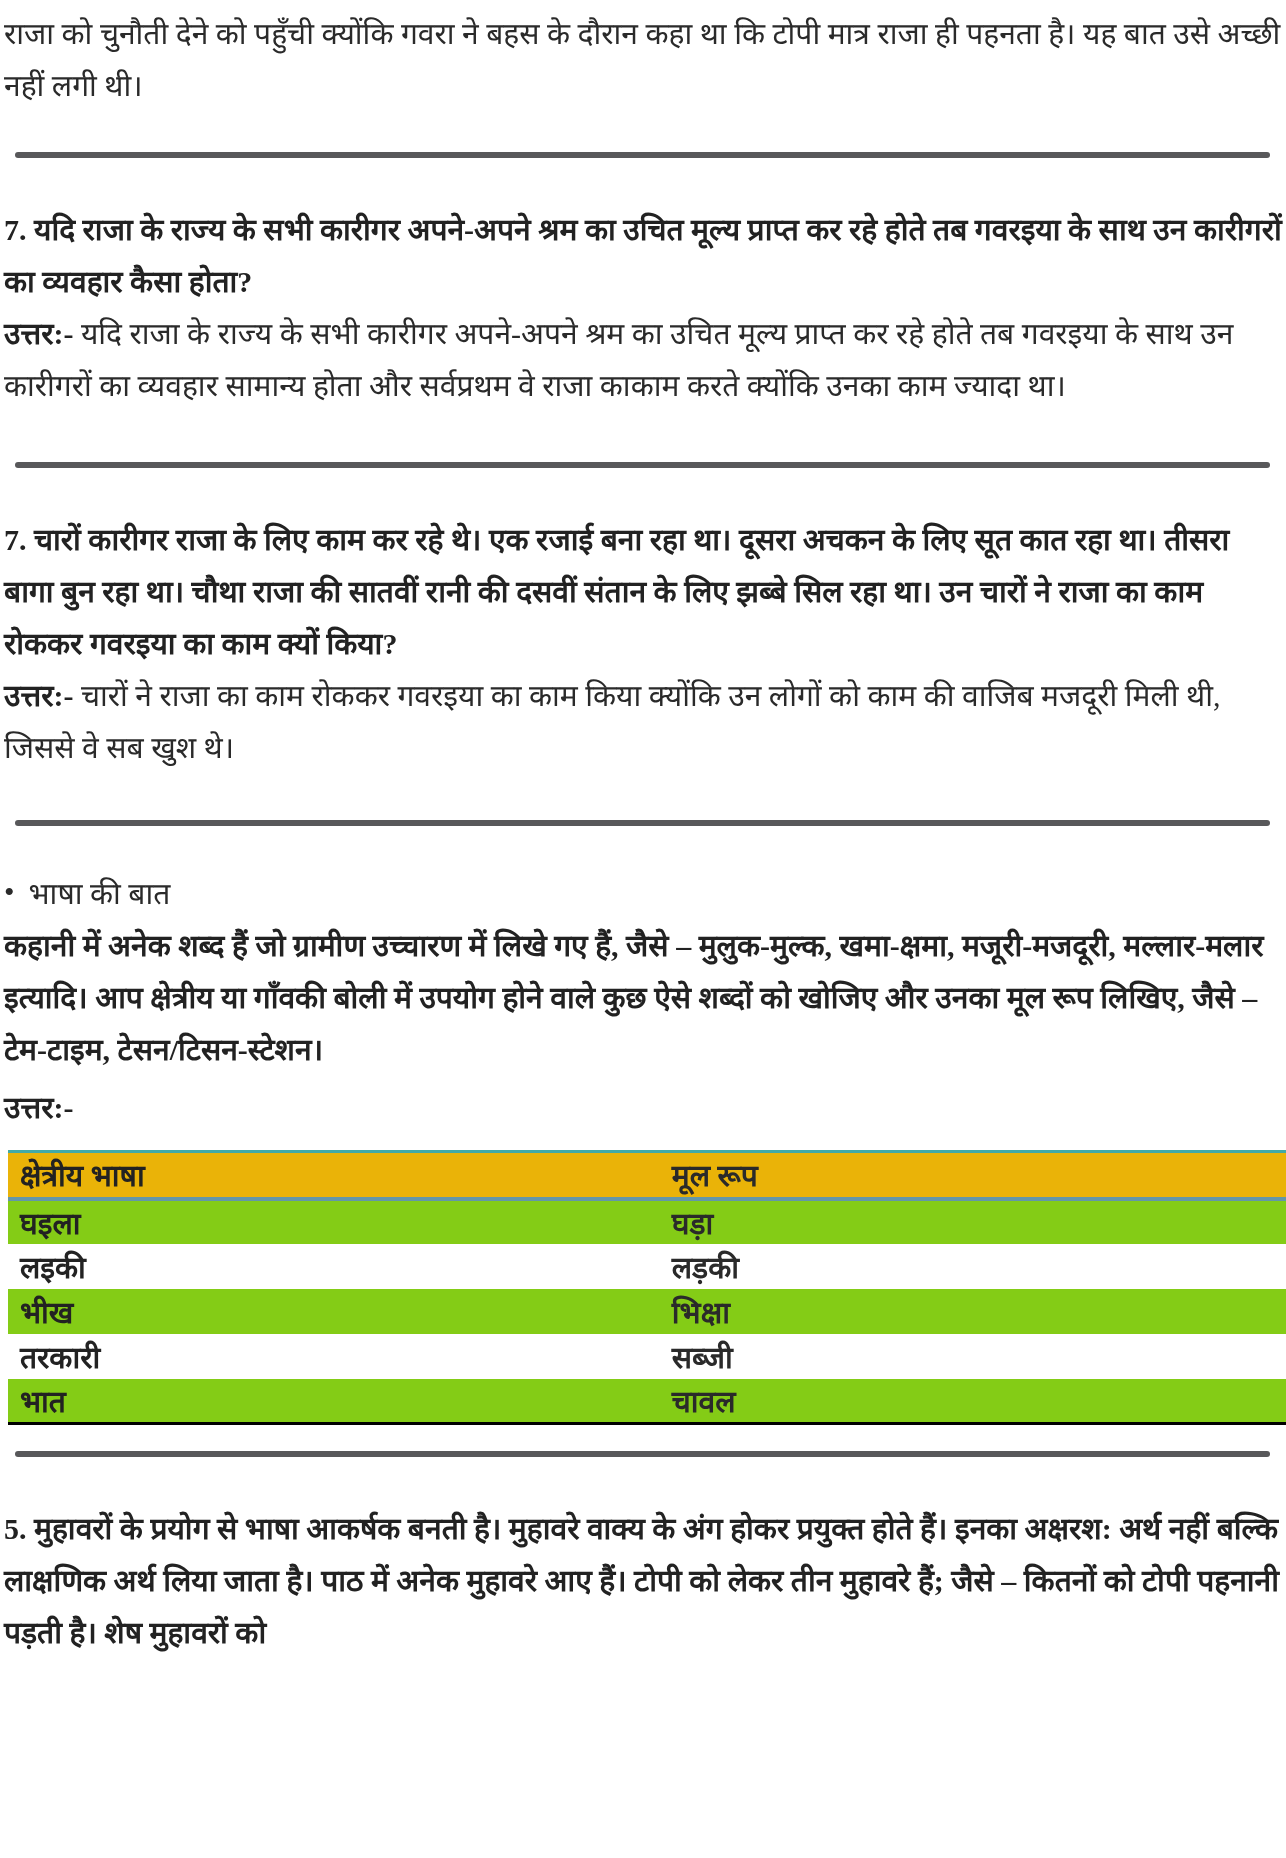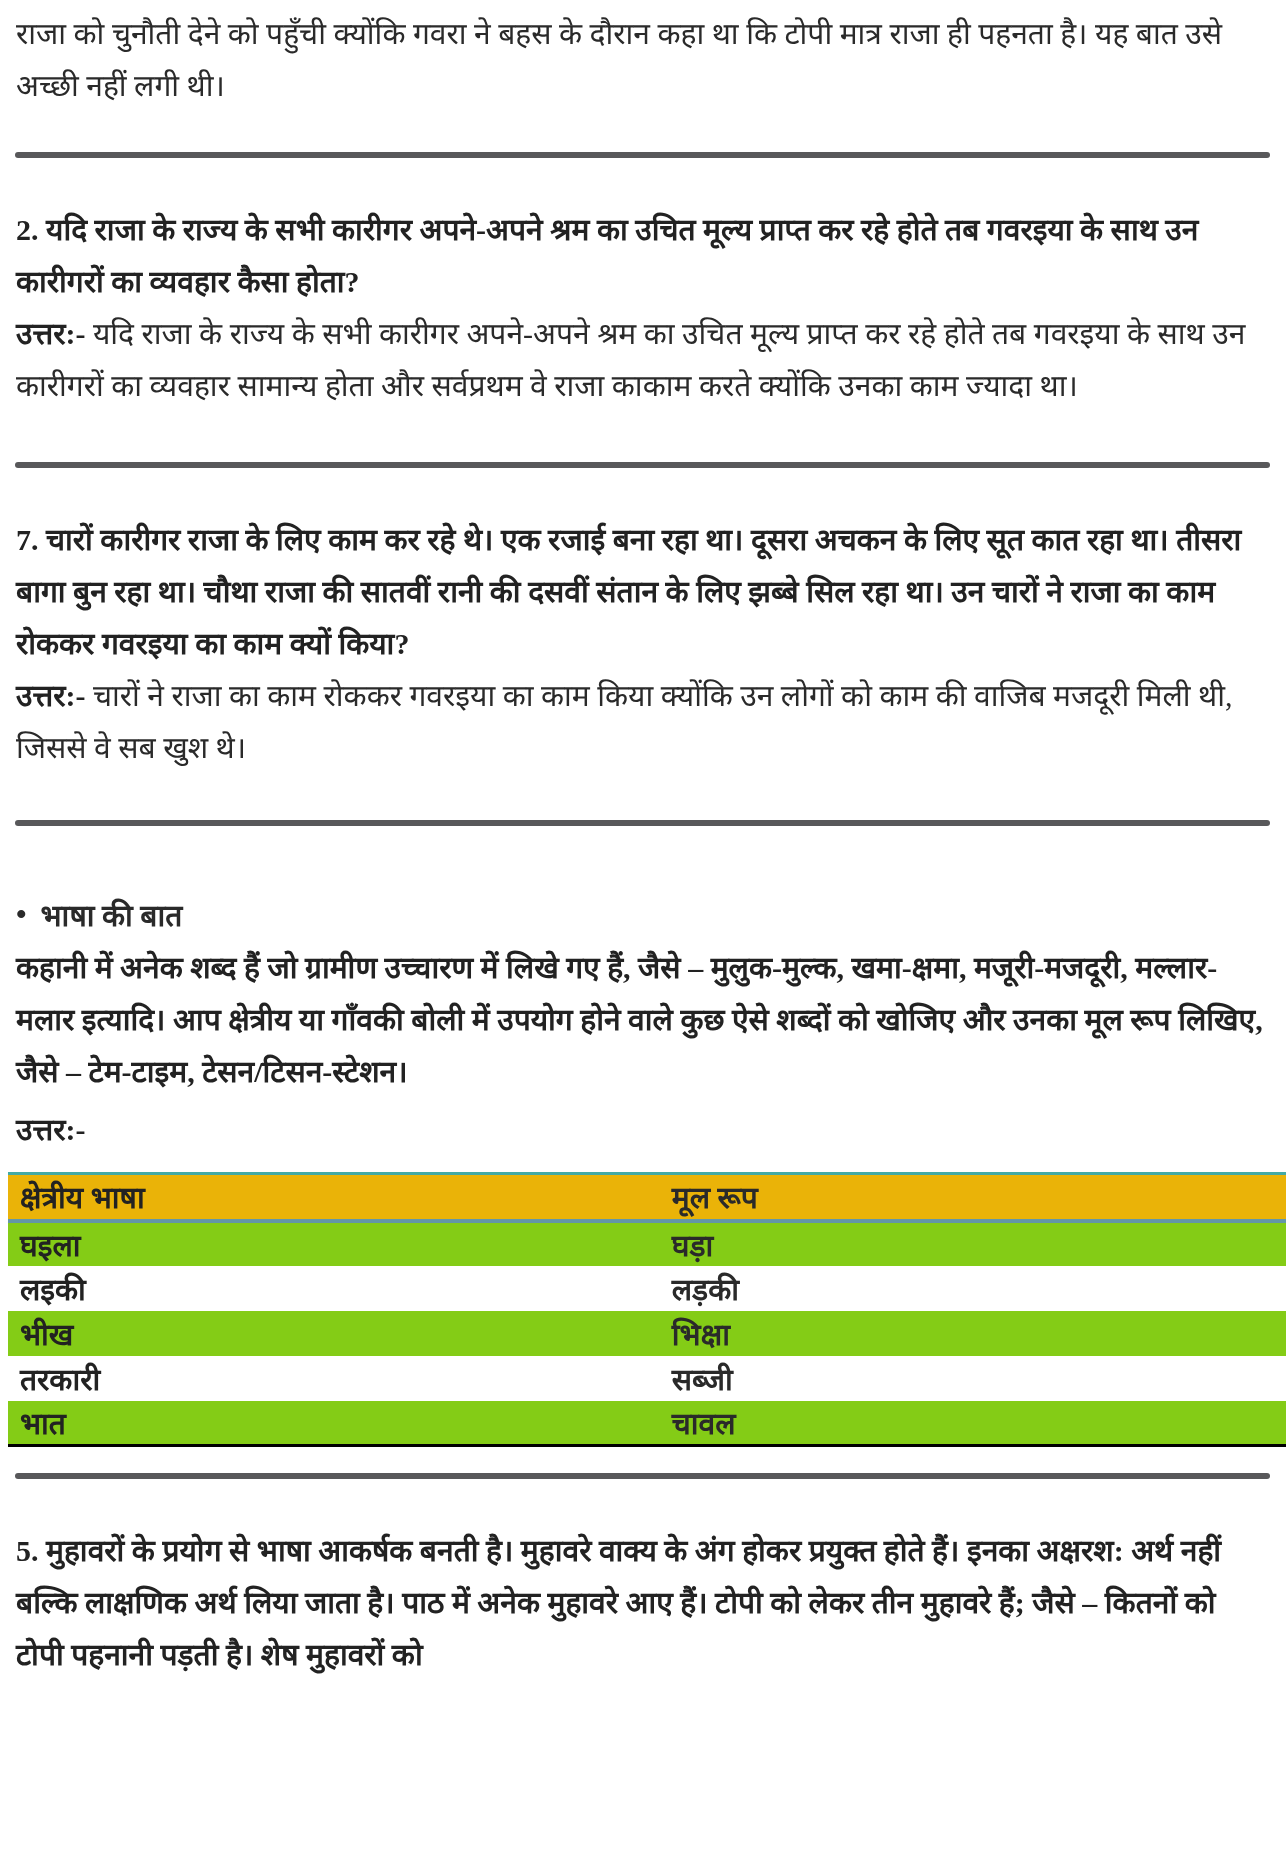--- a/index.html
+++ b/index.html
@@ -3,34 +3,34 @@
 <meta charset="utf-8">
 <style>
   * { margin: 0; padding: 0; box-sizing: border-box; }
   html, body { background: #ffffff; }
   body {
     width: 1286px; height: 1858px; overflow: hidden;
     font-family: "Liberation Serif", "DejaVu Sans", serif;
     color: #2a2a2a;
   }
   .page { width: 100%; height: 100%; }
-  .tx { padding: 0 16px; font-size: 30px; line-height: 52px; color: #2a2a2a; }
+  .tx { padding: 0 4px; font-size: 30px; line-height: 52px; color: #2a2a2a; }
   .bold { font-weight: 700; color: #222; }
   .reg { font-weight: 400; }
   .divider {
     height: 6px; background: #58585a; border-radius: 3px;
     margin-left: 15px; margin-right: 16px;
   }
   .d1 { margin-top: 40px; }
   .d2 { margin-top: 50px; }
   .d3 { margin-top: 46px; }
   .d4 { margin-top: 26px; }
   .intro { padding-top: 8px; }
   .qblock { margin-top: 46px; }
-  .sec-head { margin-top: 64px; font-weight: 700; }
+  .sec-head { margin-top: 42px; font-weight: 400; }
   .sec-head .bullet { display: inline-block; margin-right: 14px; transform: translateY(-2px); }
   .ans-label-only { margin-top: 6px; }
   
   .word-table {
     margin-top: 16px; margin-left: 8px;
     width: calc(100% - 8px);
     border-collapse: collapse;
     font-size: 30px;
   }
   .word-table th, .word-table td {
@@ -51,21 +51,21 @@
 </head>
 <body>
 
 <div class="page">
 
   <p class="tx reg intro">राजा को चुनौती देने को पहुँची क्योंकि गवरा ने बहस के दौरान कहा था कि टोपी मात्र राजा ही पहनता है। यह बात उसे अच्छी नहीं लगी थी।</p>
 
   <div class="divider d1"></div>
 
   <div class="qblock">
-    <p class="tx bold">2. यदि राजा के राज्य के सभी कारीगर अपने-अपने श्रम का उचित मूल्य प्राप्त कर रहे होते तब गवरइया के साथ उन कारीगरों का व्यवहार कैसा होता?</p>
+    <p class="tx bold">7. यदि राजा के राज्य के सभी कारीगर अपने-अपने श्रम का उचित मूल्य प्राप्त कर रहे होते तब गवरइया के साथ उन कारीगरों का व्यवहार कैसा होता?</p>
     <p class="tx reg"><span class="bold">उत्तर:-</span> <span>यदि राजा के राज्य के सभी कारीगर अपने-अपने श्रम का उचित मूल्य प्राप्त कर रहे होते तब गवरइया के साथ उन कारीगरों का व्यवहार सामान्य होता और सर्वप्रथम वे राजा काकाम करते क्योंकि उनका काम ज्यादा था।</span></p>
   </div>
 
   <div class="divider d2"></div>
 
   <div class="qblock">
     <p class="tx bold">7. चारों कारीगर राजा के लिए काम कर रहे थे। एक रजाई बना रहा था। दूसरा अचकन के लिए सूत कात रहा था। तीसरा बागा बुन रहा था। चौथा राजा की सातवीं रानी की दसवीं संतान के लिए झब्बे सिल रहा था। उन चारों ने राजा का काम रोककर गवरइया का काम क्यों किया?</p>
     <p class="tx reg"><span class="bold">उत्तर:-</span> <span>चारों ने राजा का काम रोककर गवरइया का काम किया क्योंकि उन लोगों को काम की वाजिब मजदूरी मिली थी, जिससे वे सब खुश थे।</span></p>
   </div>
 

